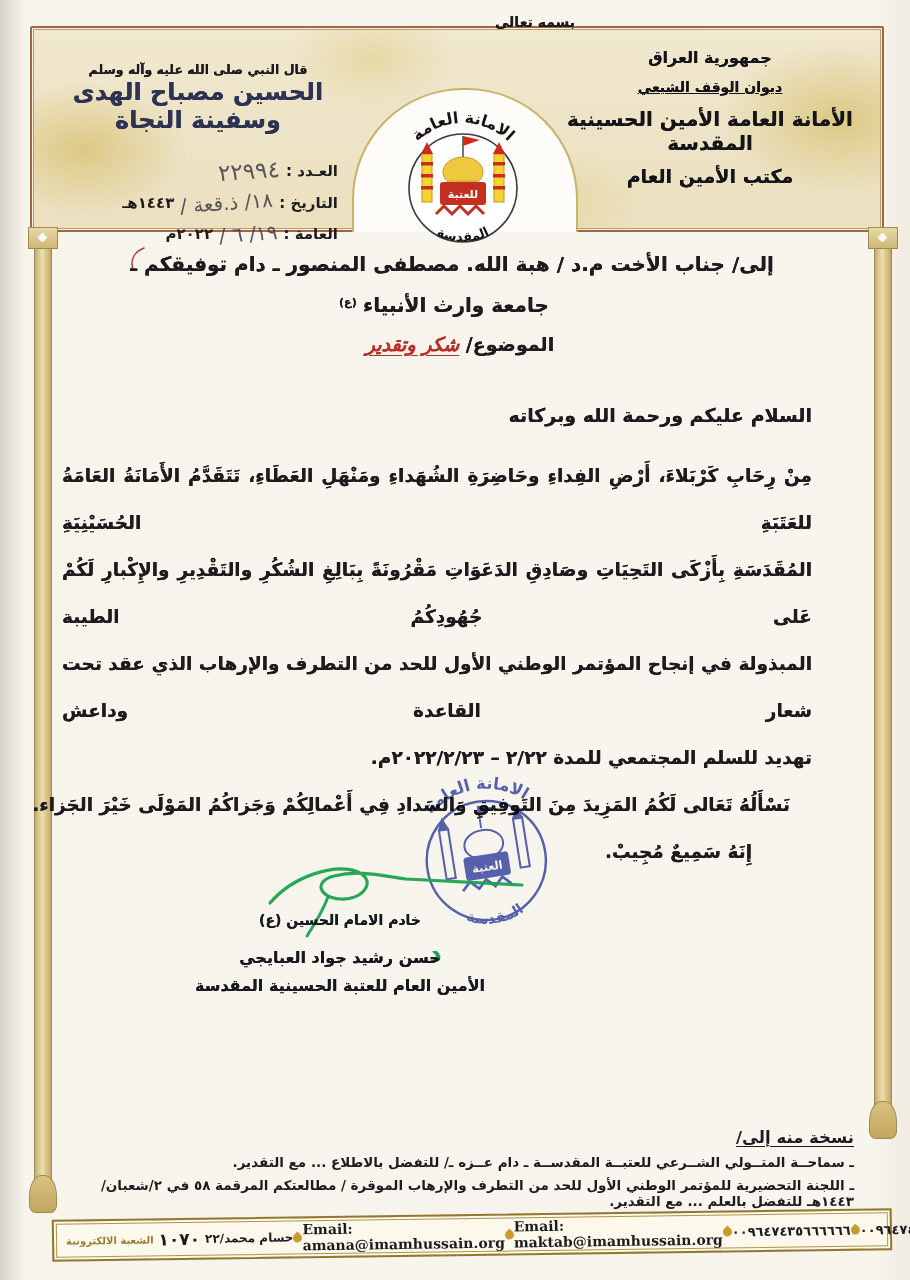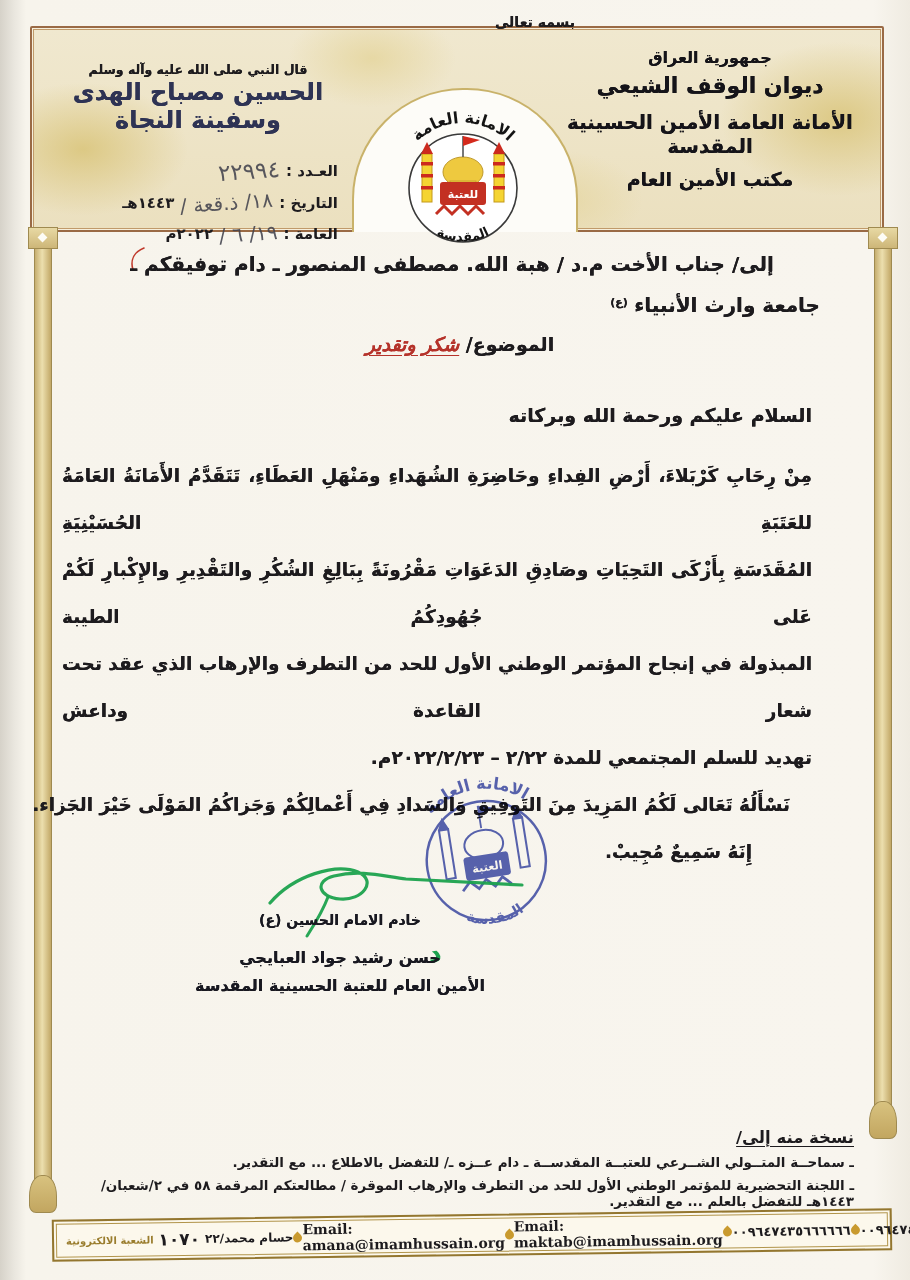--- a/index.html
+++ b/index.html
@@ -31,35 +31,35 @@
   .h-left{left:58px;top:62px;width:280px;text-align:center;}
   .h-left .intro{font-size:12.5px;margin-bottom:2px;}
   .h-left .hadith{font-size:24px;color:#2e3354;line-height:1.15;margin-bottom:24px;}
   .h-row{display:flex;align-items:center;gap:6px;font-size:15px;margin-top:7px;text-align:right;}
   .h-row .lbl{font-weight:bold;white-space:nowrap;}
   .hand{font-family:"DejaVu Sans",sans-serif;font-weight:normal;color:#43434e;
         display:inline-block;transform:rotate(-4deg);letter-spacing:3px;font-size:20px;opacity:.88;}
   .printed{font-weight:bold;}
   .h-right{left:560px;top:48px;width:300px;text-align:center;color:#151419;}
   .h-right .l1{font-size:16px;}
-  .h-right .l2{font-size:22px;margin-top:6px;}
+  .h-right .l2{font-size:14px;margin-top:12px;text-decoration:underline;}
   .h-right .l3{font-size:20px;margin-top:12px;}
   .h-right .l4{font-size:19px;margin-top:10px;}
   
   .pillar{width:16px;background:linear-gradient(90deg,#c6ae70,#ecdfae 45%,#c2a867);border:1px solid #9f8a50;}
   .pillar .cap{position:absolute;top:-6px;left:-7px;width:28px;height:20px;
     background:linear-gradient(#e8d9a4,#cdb678);border:1px solid #9f8a50;}
   .pillar .cap::before{content:"";position:absolute;left:10px;top:6px;width:7px;height:7px;
     background:#fdfcf6;transform:rotate(45deg);}
   .pillar .base{position:absolute;bottom:-8px;left:-6px;width:26px;height:36px;
     background:linear-gradient(#d8c27f,#c2a660);border:1px solid #9f8a50;
     border-radius:45% 45% 25% 25%/55% 55% 20% 20%;}
   
   .to-line{left:102px;top:252px;width:700px;text-align:center;font-size:20px;}
-  .org-line{left:120px;top:293px;width:700px;text-align:right;font-size:20px;}
+  .org-line{left:94px;top:293px;width:700px;text-align:center;font-size:20px;}
   .org-sym{font-size:11px;vertical-align:6px;}
   .subj-line{left:110px;top:333px;width:700px;text-align:center;font-size:19px;}
   .subj-val{color:#b5322a;text-decoration:underline;text-underline-offset:4px;font-style:italic;}
   .greeting{left:400px;top:404px;width:412px;text-align:right;font-size:19px;}
   .body-par{left:62px;top:452px;width:750px;font-size:18.5px;line-height:47px;}
   .bl{white-space:nowrap;}
   .bl.j{text-align:justify;text-align-last:justify;white-space:normal;}
   .bl.r{text-align:right;}
   .bl.ind1{padding-left:0;padding-right:22px;text-align:right;}
   .bl.ind2{padding-right:60px;text-align:right;}

